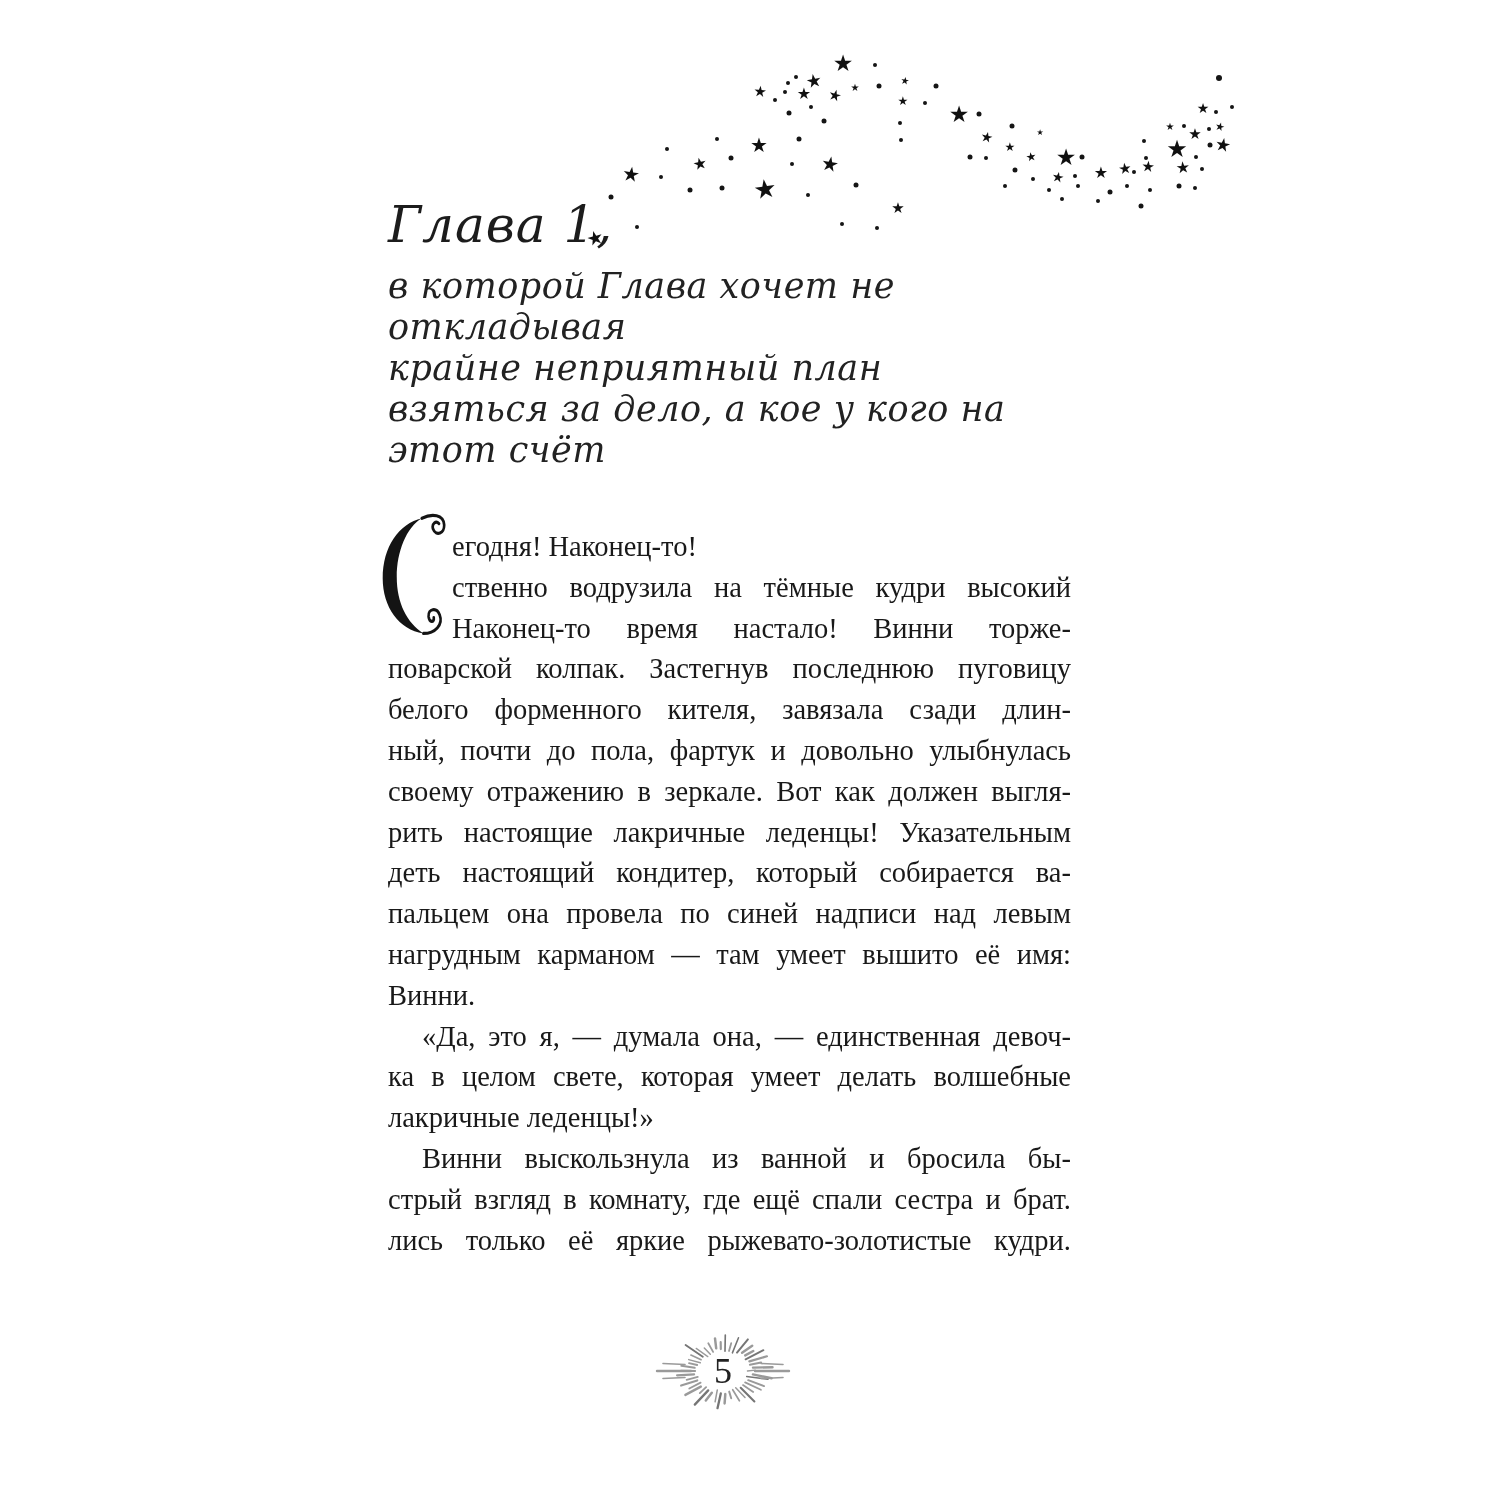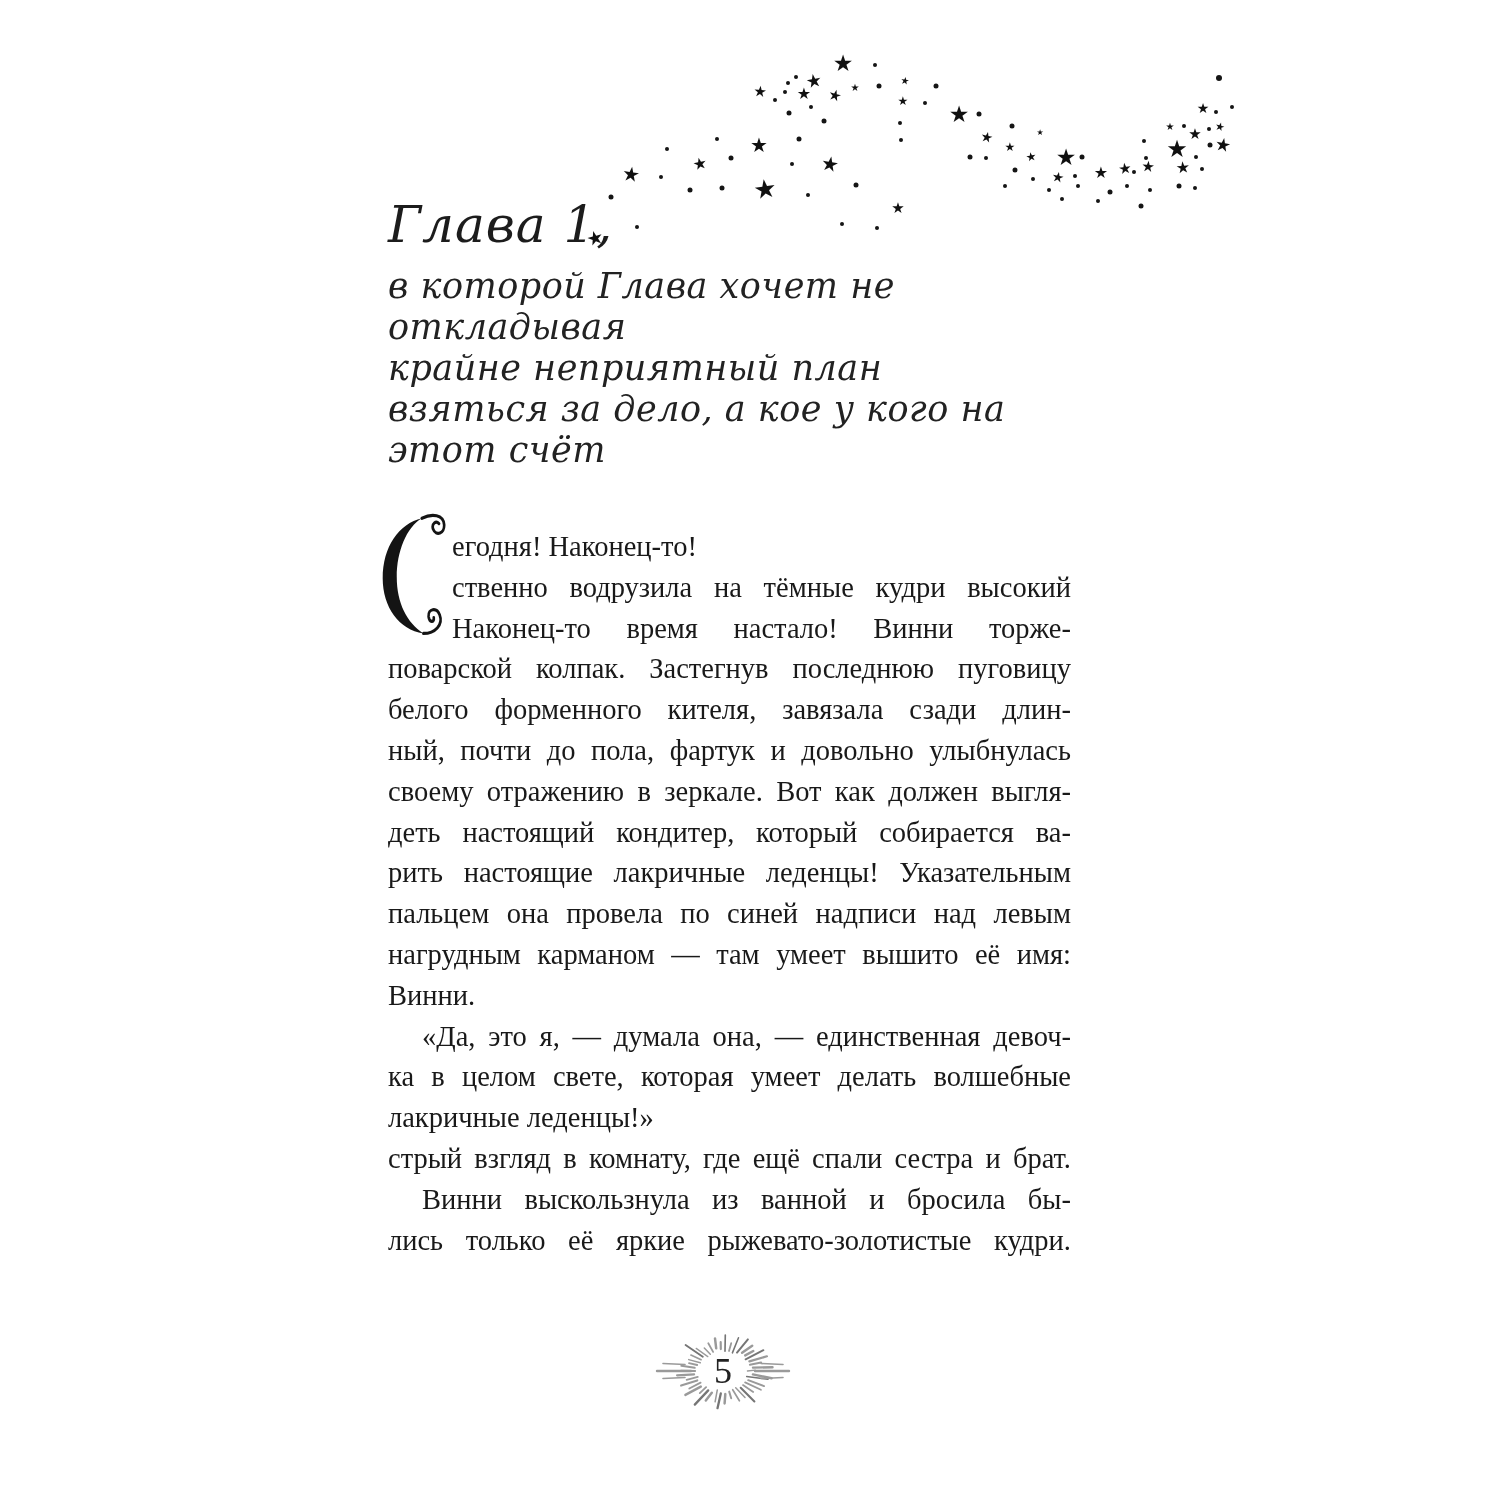--- a/index.html
+++ b/index.html
@@ -177,30 +177,30 @@
   </div>
 
   <div class="body-text">
     <div class="ll ac">егодня! Наконец-то!</div>
     <div class="jl ac">ственно водрузила на тёмные кудри высокий</div>
     <div class="jl ac">Наконец-то время настало! Винни торже-</div>
     <div class="jl">поварской колпак. Застегнув последнюю пуговицу</div>
     <div class="jl">белого форменного кителя, завязала сзади длин-</div>
     <div class="jl">ный, почти до пола, фартук и довольно улыбнулась</div>
     <div class="jl">своему отражению в зеркале. Вот как должен выгля-</div>
+    <div class="jl">рить настоящие лакричные леденцы! Указательным</div>
     <div class="jl">деть настоящий кондитер, который собирается ва-</div>
-    <div class="jl">рить настоящие лакричные леденцы! Указательным</div>
     <div class="jl">пальцем она провела по синей надписи над левым</div>
     <div class="jl">нагрудным карманом — там умеет вышито её имя:</div>
     <div class="ll">Винни.</div>
     <div class="jl ind">«Да, это я, — думала она, — единственная девоч-</div>
     <div class="jl">ка в целом свете, которая умеет делать волшебные</div>
     <div class="ll">лакричные леденцы!»</div>
+    <div class="jl ind">Винни выскользнула из ванной и бросила бы-</div>
     <div class="jl">стрый взгляд в комнату, где ещё спали сестра и брат.</div>
-    <div class="jl ind">Винни выскользнула из ванной и бросила бы-</div>
     <div class="jl">лись только её яркие рыжевато-золотистые кудри.</div>
   </div>
 
   <div class="sunburst">
     <svg id="sunburst-svg" viewBox="0 0 180 100">
         <line x1="114.4" y1="50.0" x2="122.3" y2="49.2" stroke="#9a9a9a" stroke-width="1.30" stroke-linecap="round"></line>
         <line x1="119.9" y1="53.4" x2="138.6" y2="57.2" stroke="#9a9a9a" stroke-width="2.41" stroke-linecap="round"></line>
         <line x1="113.6" y1="55.5" x2="135.0" y2="58.3" stroke="#757575" stroke-width="1.37" stroke-linecap="round"></line>
         <line x1="115.2" y1="59.2" x2="131.0" y2="65.1" stroke="#9a9a9a" stroke-width="1.97" stroke-linecap="round"></line>
         <line x1="112.1" y1="61.4" x2="127.9" y2="68.8" stroke="#9a9a9a" stroke-width="1.75" stroke-linecap="round"></line>

